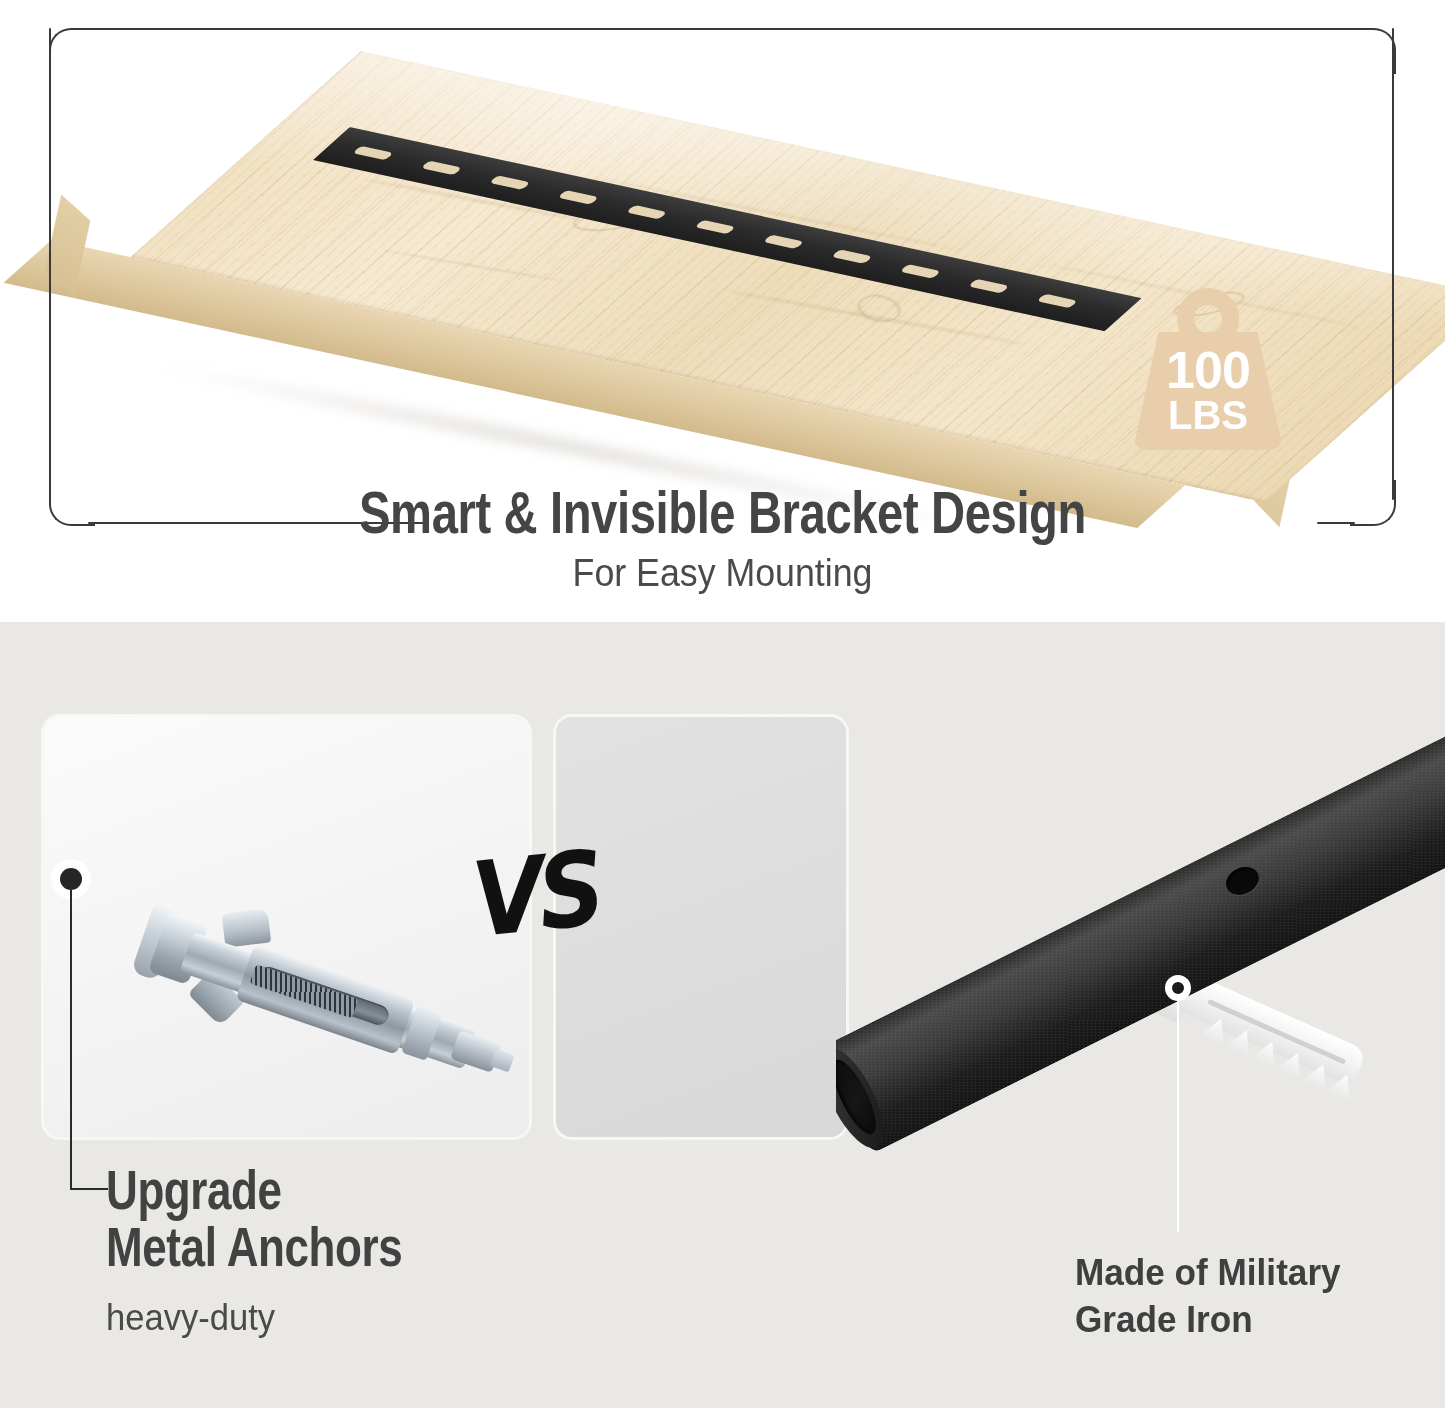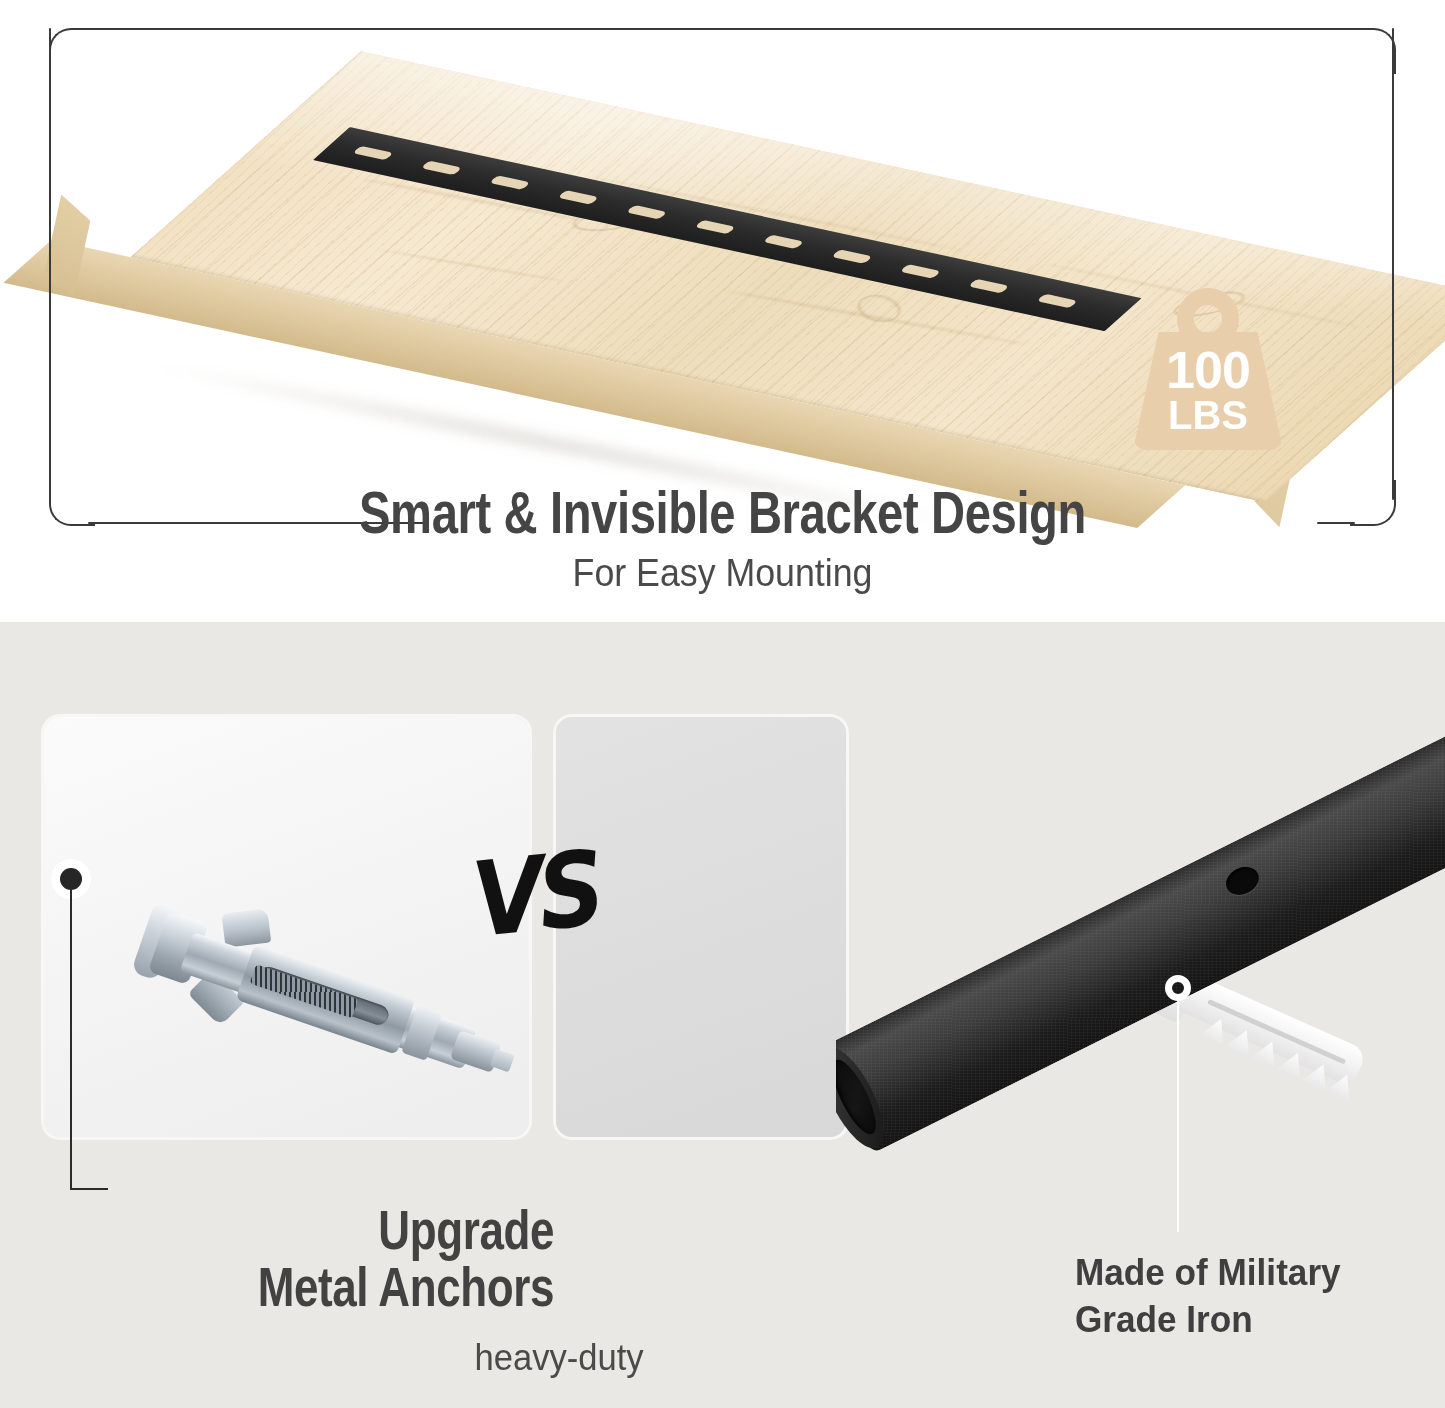--- a/index.html
+++ b/index.html
@@ -249,21 +249,21 @@
   .lead-left-v{position:absolute;left:70px;top:888px;width:2px;height:301px;background:#2b2b2b;}
   .lead-left-h{position:absolute;left:70px;top:1188px;width:38px;height:2px;background:#2b2b2b;}
 
   .ring-right{
     position:absolute;left:1165px;top:975px;width:26px;height:26px;border-radius:50%;
     border:7px solid #ffffff;box-sizing:border-box;background:transparent;
   }
   .lead-right-v{position:absolute;left:1177px;top:1000px;width:2px;height:232px;background:#ffffff;}
 
   
-  .cap-left{position:absolute;left:106px;top:1202px;width:560px;text-align:right;}
+  .cap-left{position:absolute;left:106px;top:1162px;width:560px;}
   .cap-left .big{
     font-size:55px;font-weight:bold;color:#424242;line-height:1.03;
     transform:scaleX(.80);transform-origin:0 50%;letter-spacing:-.5px;
   }
   .cap-left .small{
     margin-top:22px;font-size:36px;color:#4a4a4a;font-weight:normal;
     transform:scaleX(.96);transform-origin:0 50%;
   }
   .cap-right{
     position:absolute;left:1075px;top:1249px;width:340px;

